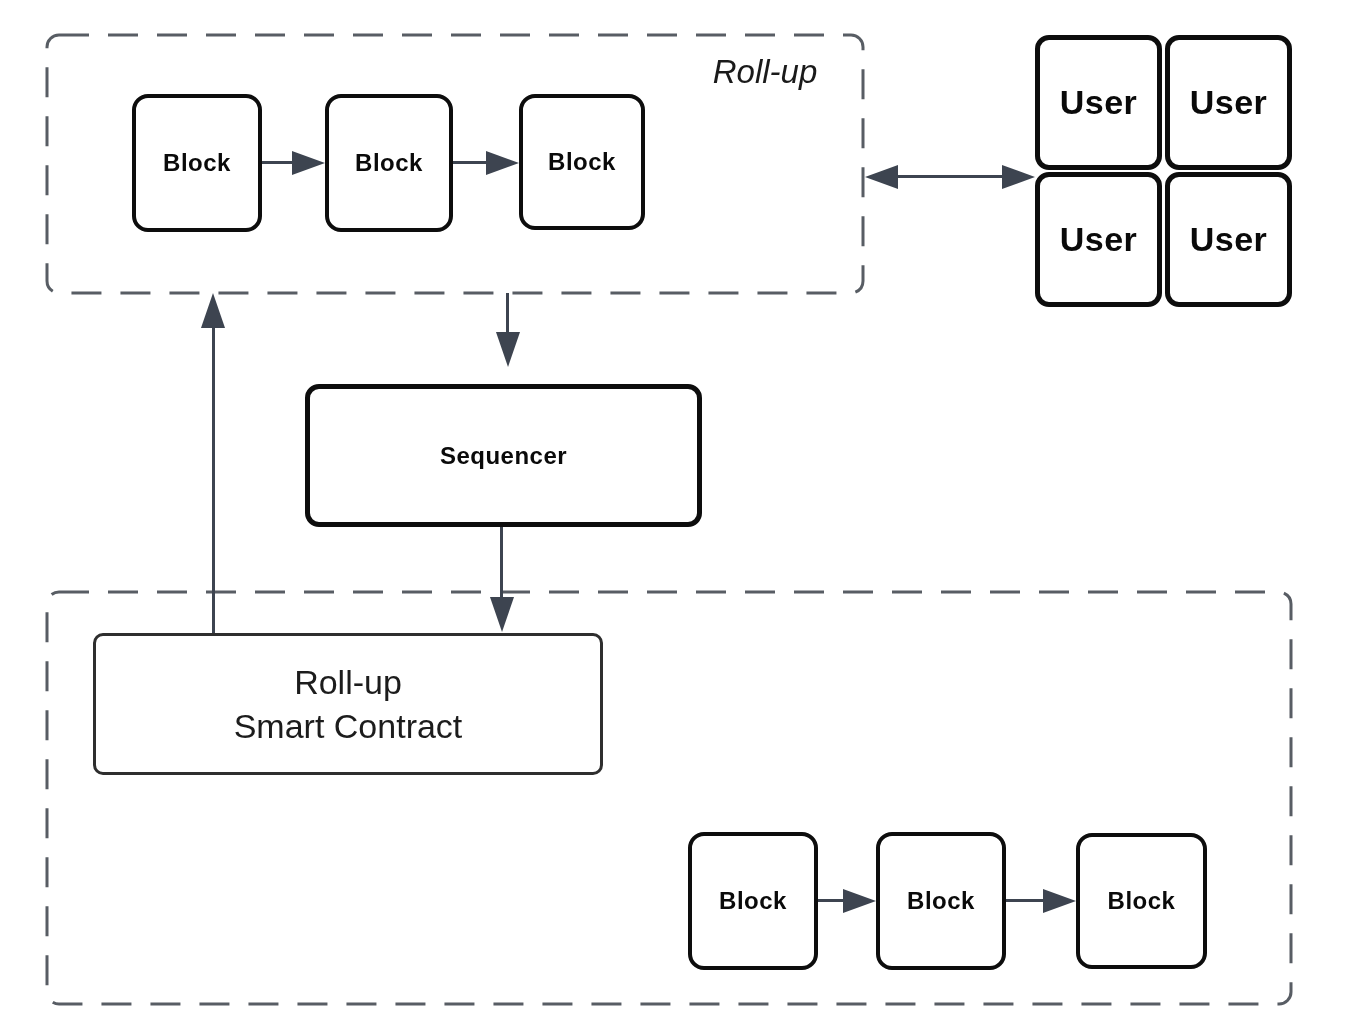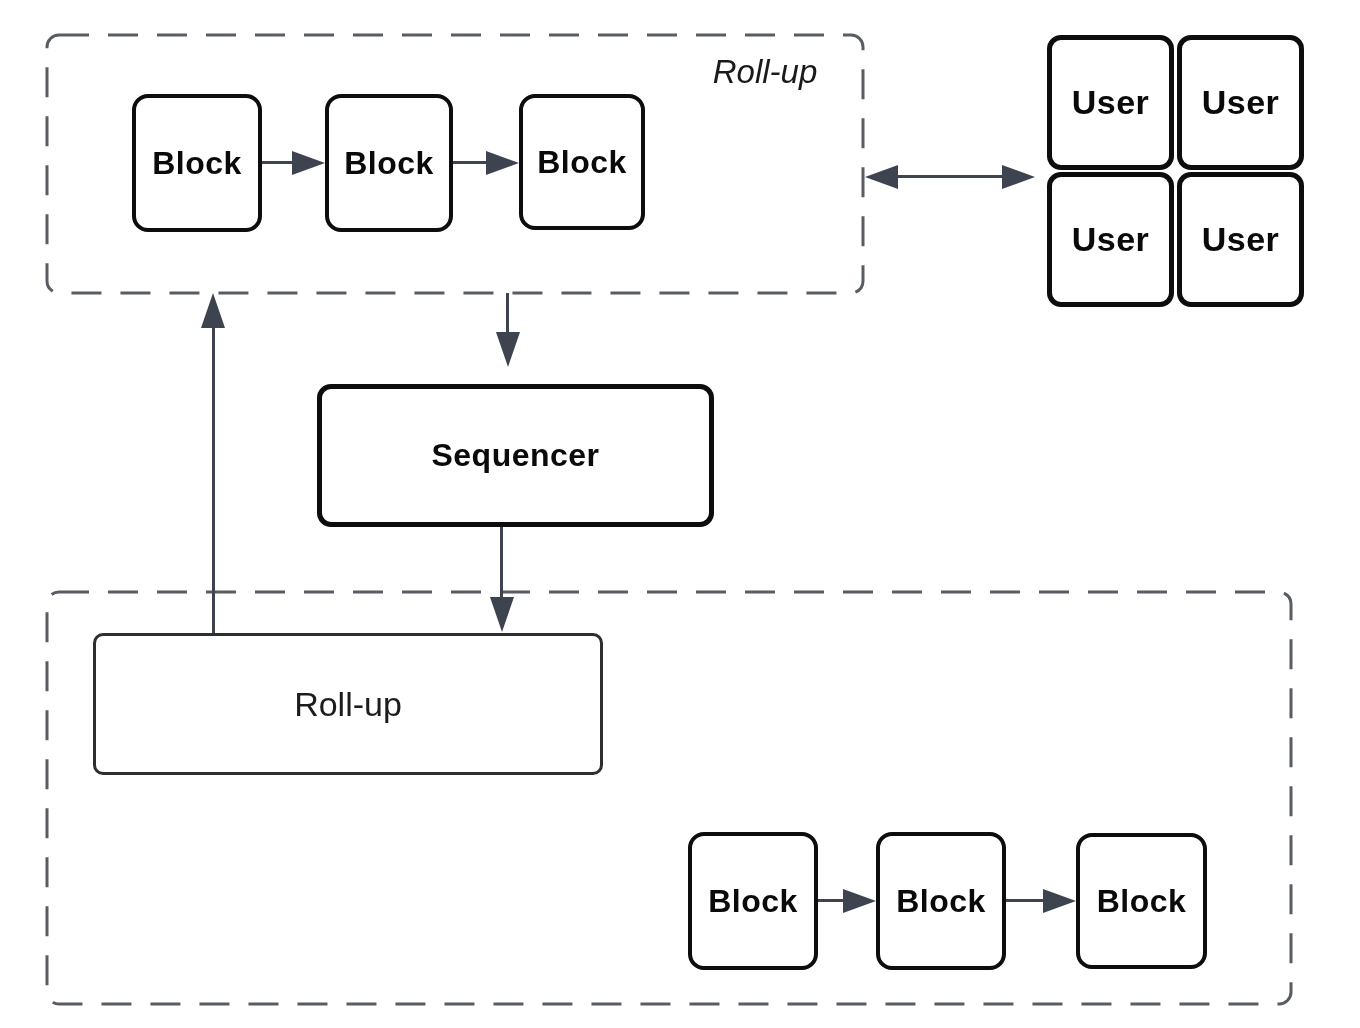--- a/index.html
+++ b/index.html
@@ -16,23 +16,23 @@
   }
   .dashed-box{position:absolute;overflow:visible;}
   .dashed-box rect{fill:none;stroke:var(--dashed-border);stroke-width:3;}
   .container-label{
     position:absolute;font-style:italic;color:#1a1a1a;text-align:center;
     white-space:nowrap;
   }
   .node{
     position:absolute;background:#ffffff;border:4px solid var(--box-border);
     border-radius:16px;display:flex;align-items:center;justify-content:center;
-    font-weight:bold;font-size:32px;letter-spacing:0.5px;
+    font-weight:bold;font-size:24px;letter-spacing:0.5px;
   }
-  .node.thick{border-width:5px;border-radius:14px;margin-left:12px;}
+  .node.thick{border-width:5px;border-radius:14px;}
   .node.user{font-size:34px;}
   .node.thin{
     border-width:3px;border-color:var(--thin-border);font-weight:normal;
     border-radius:10px;flex-direction:column;font-size:34px;line-height:44px;
     letter-spacing:0;color:#1c1c1c;
   }
   .hline{position:absolute;height:3px;background:var(--arrow);}
   .vline{position:absolute;width:3px;background:var(--arrow);}
   .tri{position:absolute;width:0;height:0;}
   .tri-right{border-top:12px solid transparent;border-bottom:12px solid transparent;border-left:33px solid var(--arrow);}
@@ -95,20 +95,21 @@
 
   <div class="vline z1" style="left:212px;top:324px;width:3px;height:309px;"></div>
   <div class="tri tri-up z1" style="left:201px;top:293px;"></div>
 
   <svg class="dashed-box" style="left:45px;top:590px;" width="1248" height="416">
     <rect x="2" y="2" width="1244" height="412" rx="12" stroke-dasharray="30 19"></rect>
   </svg>
 
   <div class="node thin z1" style="left:93px;top:633px;width:504px;height:136px;">
     <span>Roll-up</span>
+    <span>Smart Contract</span>
   </div>
 
 
   <div class="node z2" style="left:688px;top:832px;width:122px;height:130px;">
     <span>Block</span>
   </div>
   <div class="node z2" style="left:876px;top:832px;width:122px;height:130px;">
     <span>Block</span>
   </div>
   <div class="node z2" style="left:1076px;top:833px;width:123px;height:128px;">

